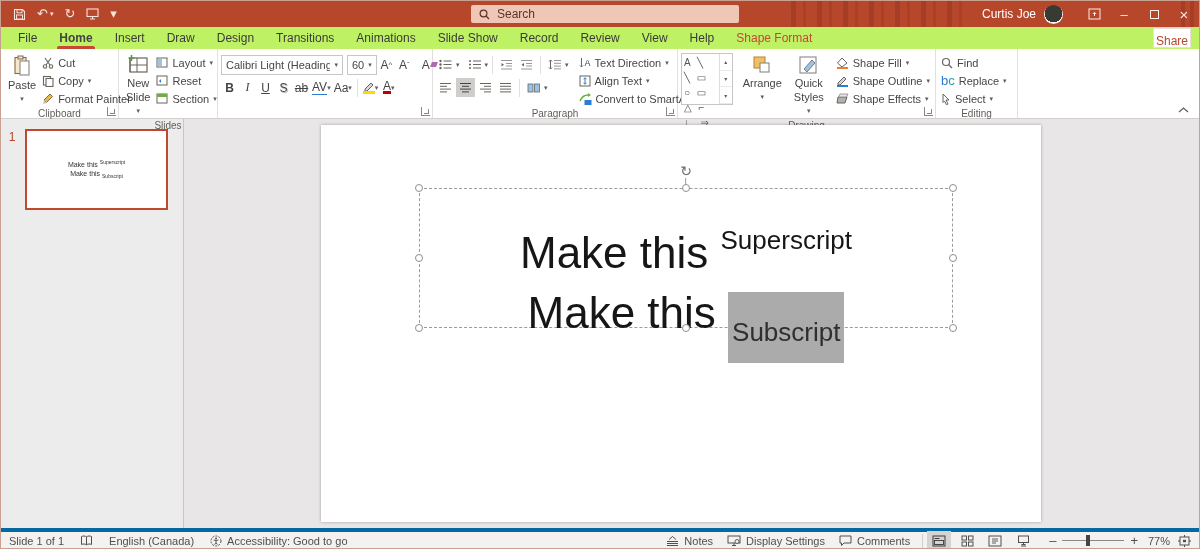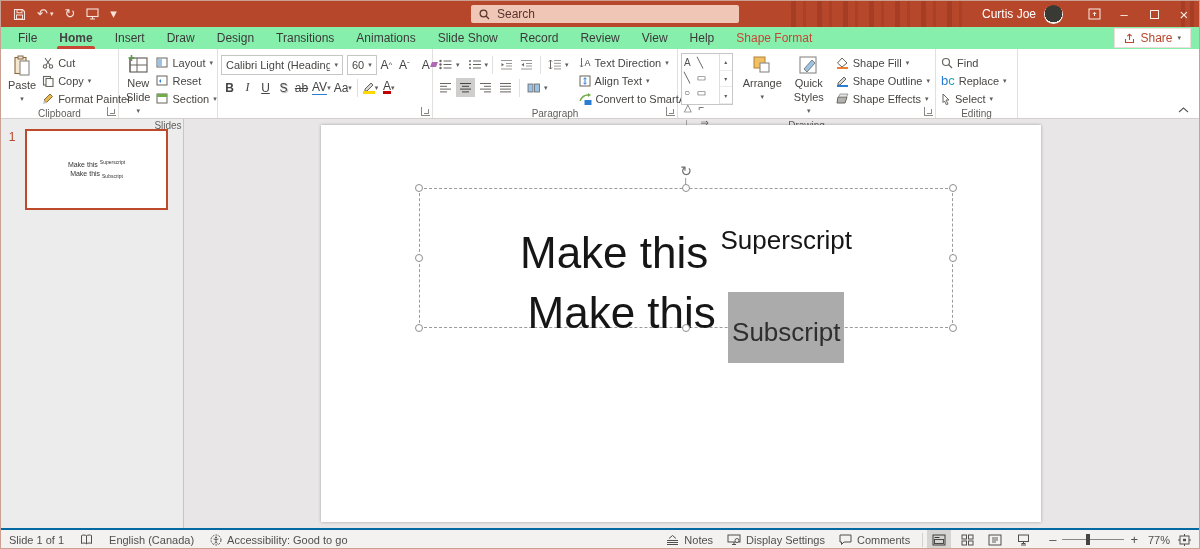--- a/index.html
+++ b/index.html
@@ -22,27 +22,27 @@
   .searchbox { position:absolute; left:470px; top:4px; width:268px; height:18px;
                background:#f0c6b6; border-radius:2px; display:flex; align-items:center;
                gap:7px; padding:0 8px; color:#59342a; z-index:2; }
   .tb-right { position:absolute; right:0; top:0; height:26px; display:flex; align-items:center; z-index:2; }
   .username { margin-right:8px; color:#ffffff; }
   .avatar { width:19px; height:19px; border-radius:50%; background:radial-gradient(circle at 50% 45%, #3a3a34 0 62%, #f2f2f2 63%); margin-right:16px; }
   .wbtn { width:30px; height:26px; display:flex; align-items:center; justify-content:center; color:#fbeee9; font-size:13px; }
   .maxbox { width:9px; height:9px; border:1px solid #fbeee9; }
 
   
-  .tabsrow { height:22px; background:#86efac; display:flex; align-items:center; padding-left:6px; position:relative; }
+  .tabsrow { height:22px; background:#bef264; display:flex; align-items:center; padding-left:6px; position:relative; }
   .tab { padding:0 11px; font-size:12px; color:#3b3a39; line-height:22px; position:relative; height:22px; }
   .tab.active { font-weight:bold; color:#444; }
   .tab.active .tabline { position:absolute; left:9px; right:9px; bottom:0; height:3px; background:#c74634; border-radius:2px 2px 0 0; }
   .tab.contextual { color:#c74634; }
   .share-btn { position:absolute; right:8px; top:1px; height:20px; display:flex; align-items:center; gap:5px;
-               border:1px solid #eadfdb; background:#fff; color:#b7472a; font-size:12px; padding:0 9px; }
+               border:1px solid #eadfdb; background:#fff; color:#b7472a; font-size:12px; padding:0 2px;flex-direction:column; }
 
   
   .ribbon { height:70px; background:#fff; border-bottom:1px solid #d2cfcd; display:flex; position:relative; font-size:11px; color:#484644; }
   .group { border-right:1px solid #e2e0de; display:flex; flex-direction:column; position:relative; padding:4px 3px 0 3px; }
   .gcontent { flex:1; display:flex; }
   .glabel { height:14px; line-height:13px; font-size:10px; color:#605e5c; text-align:center; }
   .launcher { position:absolute; right:2px; bottom:2px; width:9px; height:9px; border-left:1px solid #8a8886; border-bottom:1px solid #8a8886; }
   .launcher::after { content:""; position:absolute; right:1px; bottom:1px; width:4px; height:4px; border-right:1px solid #8a8886; border-bottom:1px solid #8a8886; }
   .btn-big { display:flex; flex-direction:column; align-items:center; justify-content:flex-start; gap:2px; padding:2px 4px; line-height:12px; text-align:center; }
   .stackcol { display:flex; flex-direction:column; justify-content:flex-start; gap:1px; padding-top:1px; }
@@ -84,21 +84,21 @@
   .line1 { margin-top:25px; font-size:44px; font-weight:300; color:#161616; line-height:52px; white-space:nowrap; }
   .sup { font-size:26px; vertical-align:19px; }
   .line2 { font-size:44px; font-weight:300; color:#161616; line-height:52px; white-space:nowrap; }
   .sub { font-size:26px; color:#2f2f2f; background:#ababab; display:inline-block;
          position:relative; top:13px; padding:14px 4px 5px 4px; }
   .subtitlebox { position:absolute; left:98px; top:206px; width:534px; height:98px;
                  border:1px dashed #ababab; text-align:center; padding-top:8px;
                  font-size:16px; color:#161616; }
 
   
-  .statusbar { height:21px; background:#f3f2f1; border-top:2px solid #0369a1;
+  .statusbar { height:21px; background:#f3f2f1; border-top:4px solid #0369a1;
                display:flex; align-items:center; font-size:11px; color:#504f4d; padding:0 8px; }
   .sb-item { display:flex; align-items:center; gap:5px; margin-right:16px; white-space:nowrap; }
   .sb-right { margin-left:auto; display:flex; align-items:center; }
   .sb-right .sb-item { margin-right:0; margin-left:14px; }
   .viewbtn { width:24px; height:19px; display:flex; align-items:center; justify-content:center; margin-left:4px; }
   .viewbtn.active { background:#d6d4d2; }
   .sb-vsep { width:1px; height:14px; background:#d3d1cf; margin-left:12px; }
   .zoomwrap { display:flex; align-items:center; gap:6px; margin-left:14px; }
   .ztrack { width:62px; height:1px; background:#8a8886; position:relative; }
   .zhandle { position:absolute; left:38%; top:-5px; width:4px; height:11px; background:#444; }

